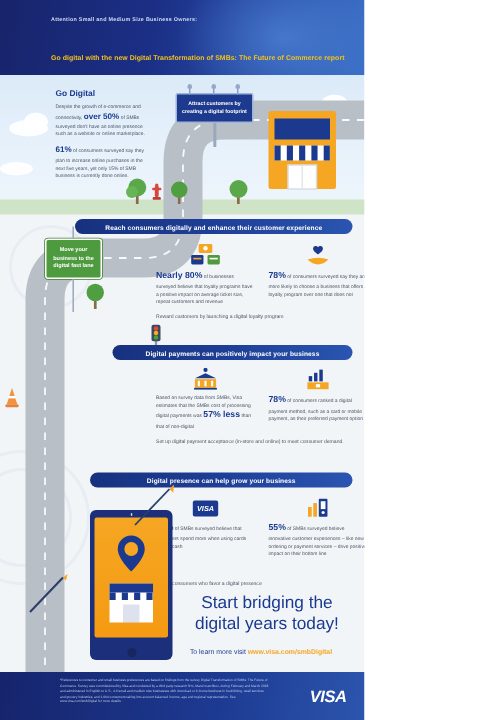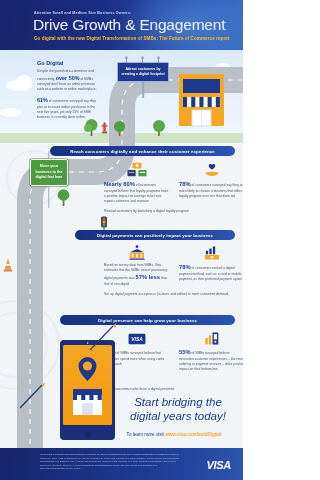--- a/index.html
+++ b/index.html
@@ -143,21 +143,21 @@
   }
   .phone-cam {
     position:absolute; left:50%; top:2px; transform:translateX(-50%);
     width:1.6px; height:1.6px; border-radius:50%; background:#cfd6e8;
   }
 
   
   .cta {
     position:absolute; left:118px; top:395px; width:120px;
     text-align:center; color:#1a3a8f;
-    font-size:11.5px; line-height:1.22; font-weight:300;font-style:italic;
+    font-size:11.5px; line-height:1.22; font-weight:300;
   }
   .learn {
     position:absolute; left:110px; top:432px; width:128px;
     text-align:center; font-size:4.6px; color:#1a3a8f;
   }
   .learn a { color:#f5a623; text-decoration:none; font-weight:bold; }
 
   
   .footer {
     position:absolute; left:0; top:448px; width:243px; height:32px;
@@ -234,21 +234,20 @@
     <circle cx="7" cy="7" r="6" fill="#5aa84a"></circle>
   </svg>
   <svg style="position:absolute;left:56px;top:188px;width:15px;height:18px;" viewBox="0 0 15 18">
     <rect x="6.6" y="12" width="1.8" height="6" fill="#8a6a4a"></rect>
     <circle cx="7.5" cy="7" r="5.8" fill="#4f9e41"></circle>
   </svg>
 
   <div class="header">
     <div class="glow"></div>
     <div class="hdr-eyebrow">Attention Small and Medium Size Business Owners:</div>
-    <div class="hdr-title">Drive Growth &amp; Engagement</div>
     <div class="hdr-sub">Go digital with the new Digital Transformation of SMBs: The Future of Commerce report</div>
   </div>
 
   <div class="godigital">
     <h2>Go Digital</h2>
     <p class="body-txt">
       <span>Despite the growth of e-commerce and connectivity,</span>
       <span class="stat-inline">over 50%</span>
       <span>of SMBs surveyed don't have an online presence such as a website or online marketplace.</span>
     </p>

